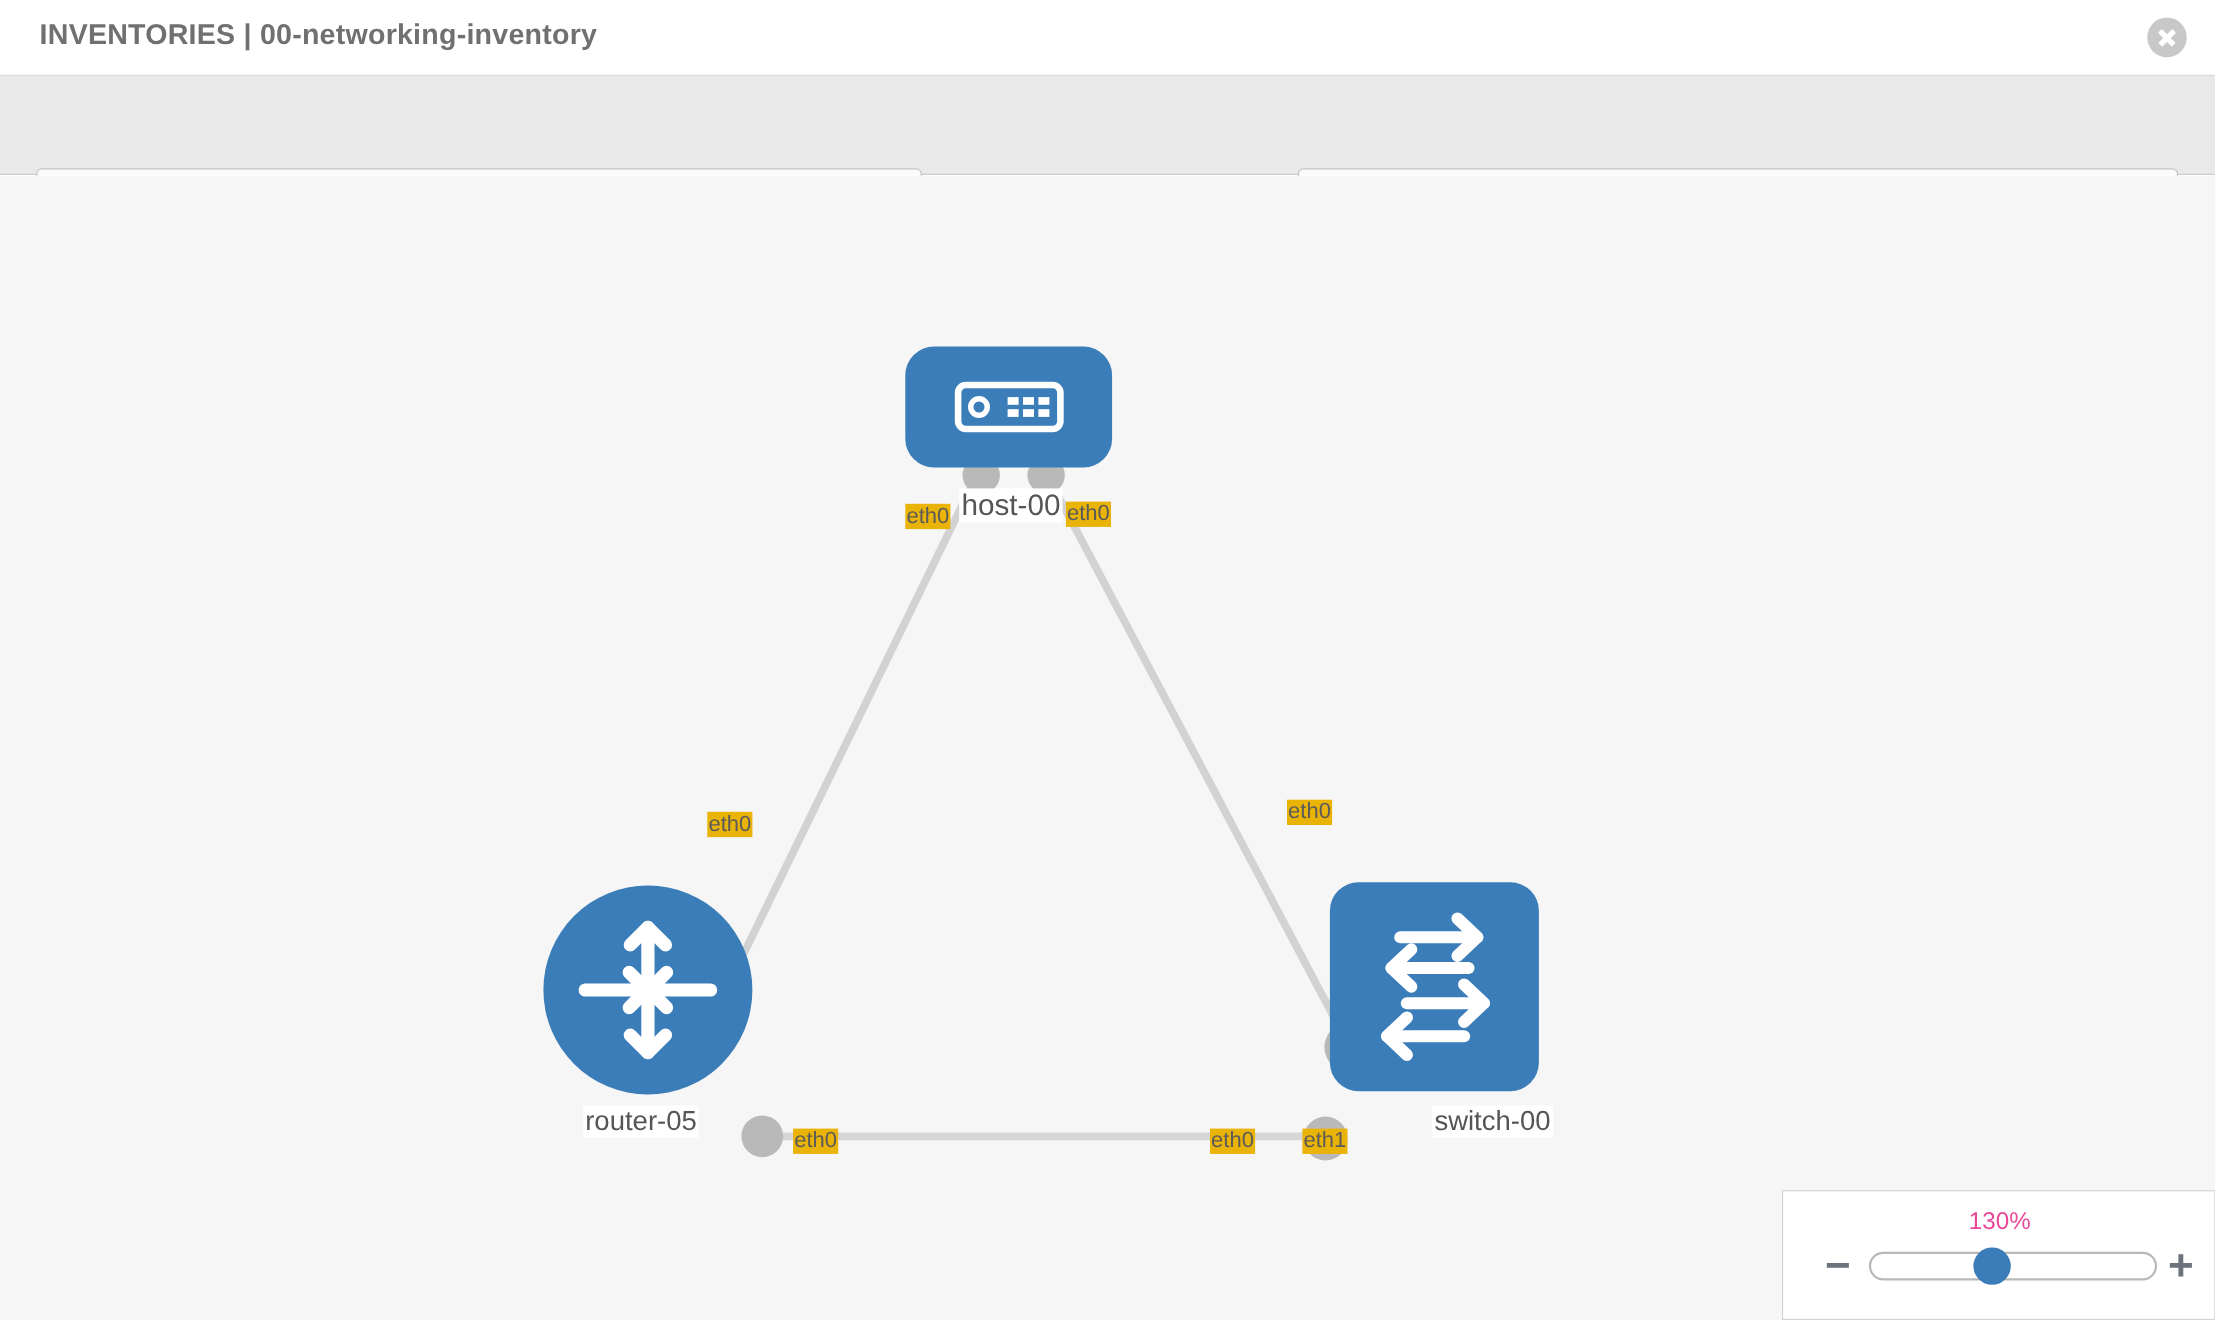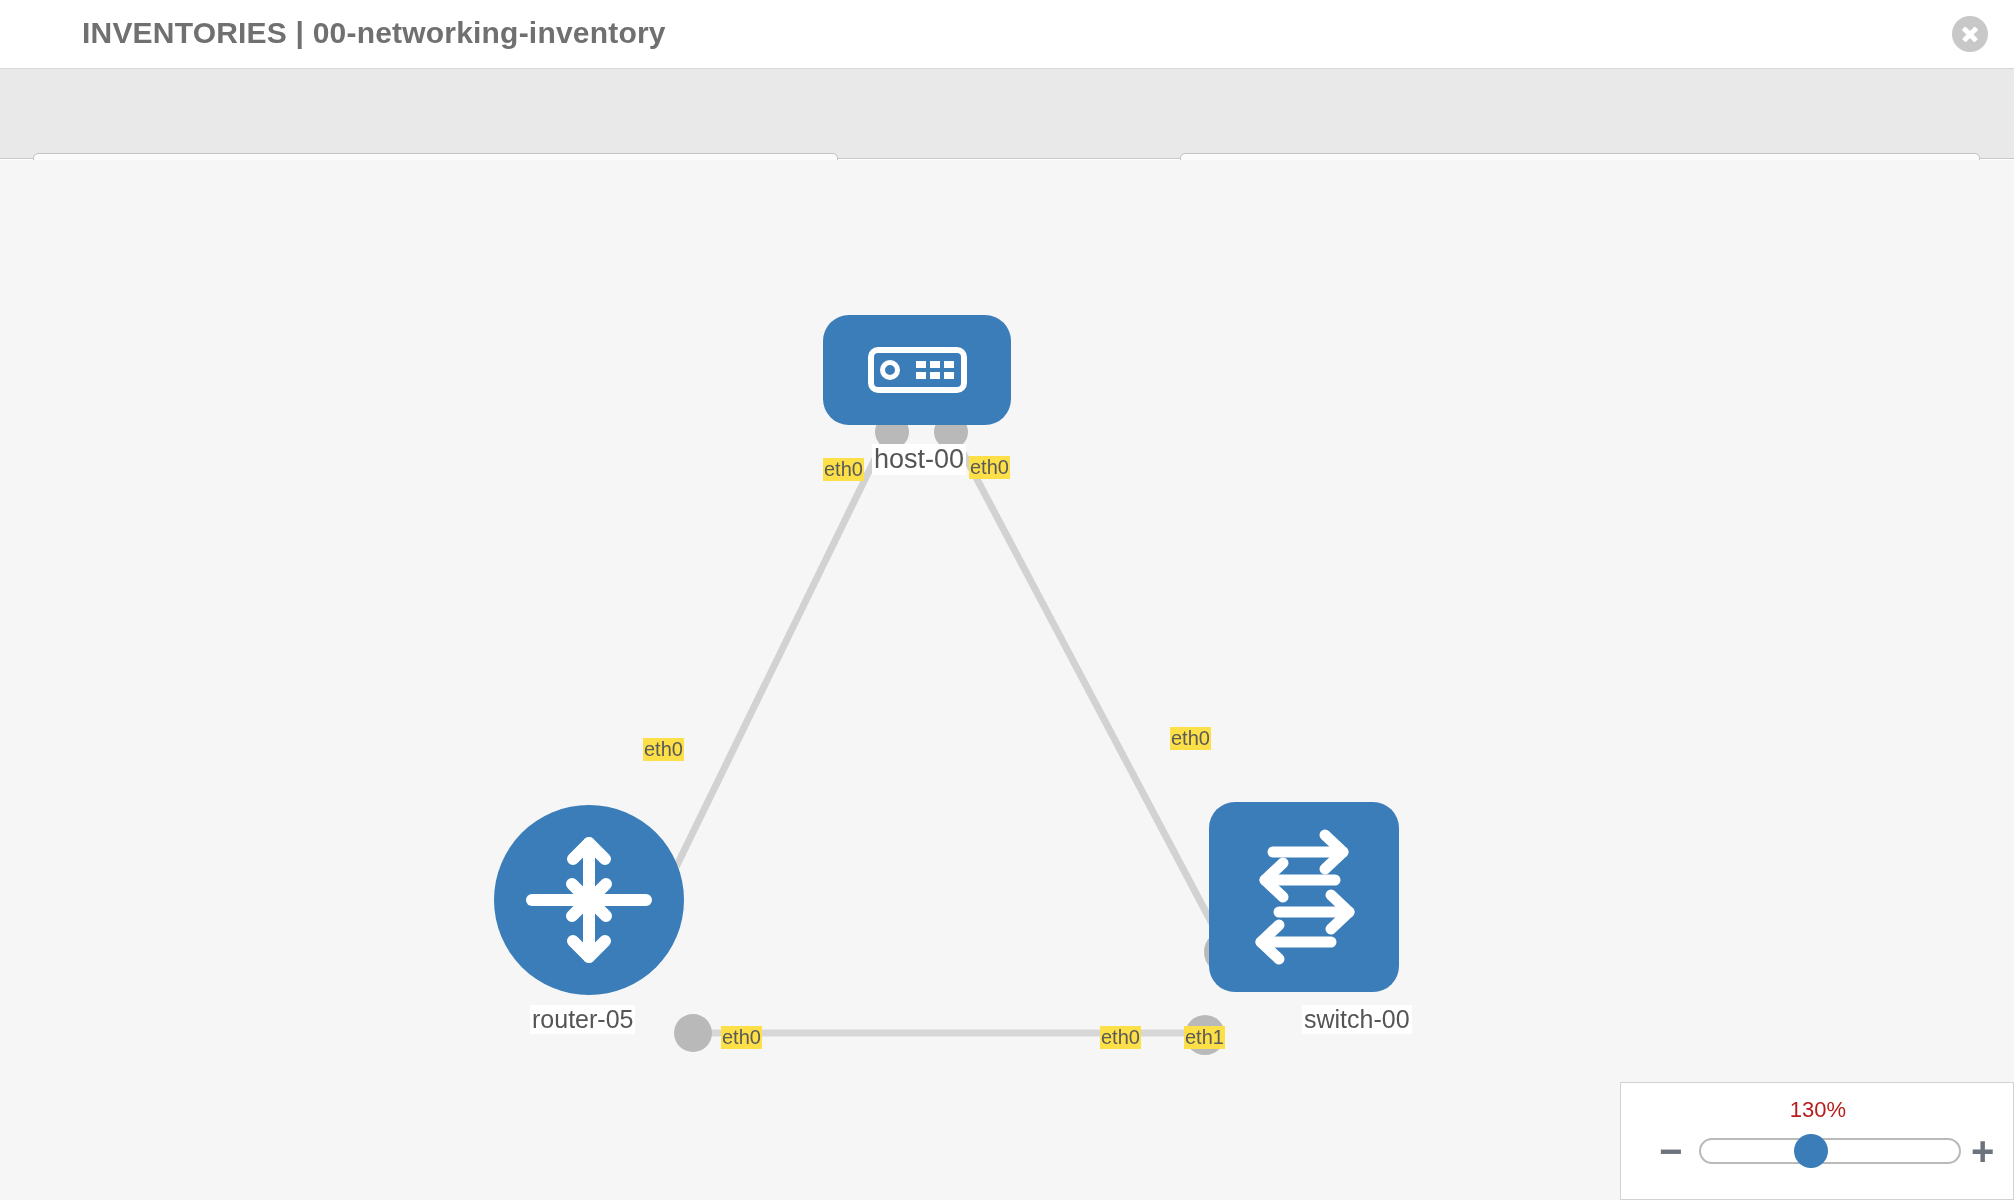--- a/index.html
+++ b/index.html
@@ -15,26 +15,25 @@
   .header {
     position: absolute;
     left: 0; top: 0;
     width: 2014px; height: 69px;
     background: #ffffff;
     border-bottom: 1px solid #d7d7d7;
   }
   .header-title {
     position: absolute;
     left: 36px; top: 16px;
-    font-size: 30px;
+    font-size: 26px;
     font-weight: bold;
     color: #707070;
     letter-spacing: 0.2px;
     white-space: nowrap;
-    margin-left: 46px;
   }
   .close-btn {
     position: absolute;
     right: 26px; top: 16px;
     width: 36px; height: 36px;
     border-radius: 50%;
     background: #c8c8c8;
     cursor: pointer;
   }
   .close-btn::before, .close-btn::after {
@@ -166,21 +165,21 @@
     font-size: 25px;
     white-space: nowrap;
     padding: 0 2px;
   }
   .label-host   { left: 872px; top: 284px; font-size: 27px; }
   .label-router { left: 530px; top: 845px; }
   .label-switch { left: 1302px; top: 845px; }
 
   .edge-label {
     position: absolute;
-    background: #fde047;
+    background: #eab308;
     color: #5a5a5a;
     font-size: 20px;
     white-space: nowrap;
     padding: 0 1px;
   }
   .el-host-left   { left: 823px; top: 298px; }
   .el-host-right  { left: 969px; top: 296px; }
   .el-router-up   { left: 643px; top: 578px; }
   .el-switch-up   { left: 1170px; top: 567px; }
   .el-router-r    { left: 721px; top: 866px; }
@@ -194,21 +193,21 @@
     width: 394px; height: 118px;
     background: #ffffff;
     border: 1px solid #d2d2d2;
   }
   .zoom-value {
     position: absolute;
     left: 0; top: 14px;
     width: 394px;
     text-align: center;
     font-size: 22px;
-    color: #b91c1c;
+    color: #ec4899;
   }
   .zoom-minus, .zoom-plus {
     position: absolute;
     top: 56px;
     color: #6c737c;
     font-size: 40px;
     line-height: 24px;
     font-weight: bold;
     cursor: pointer;
     user-select: none;

